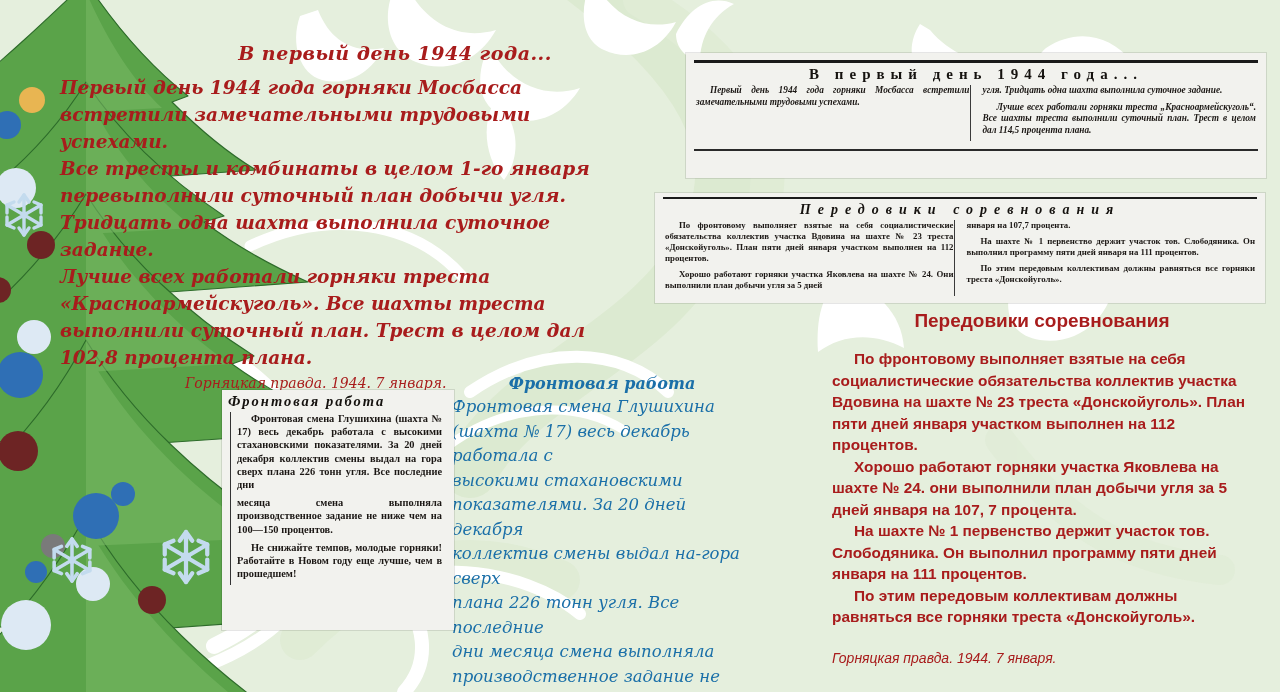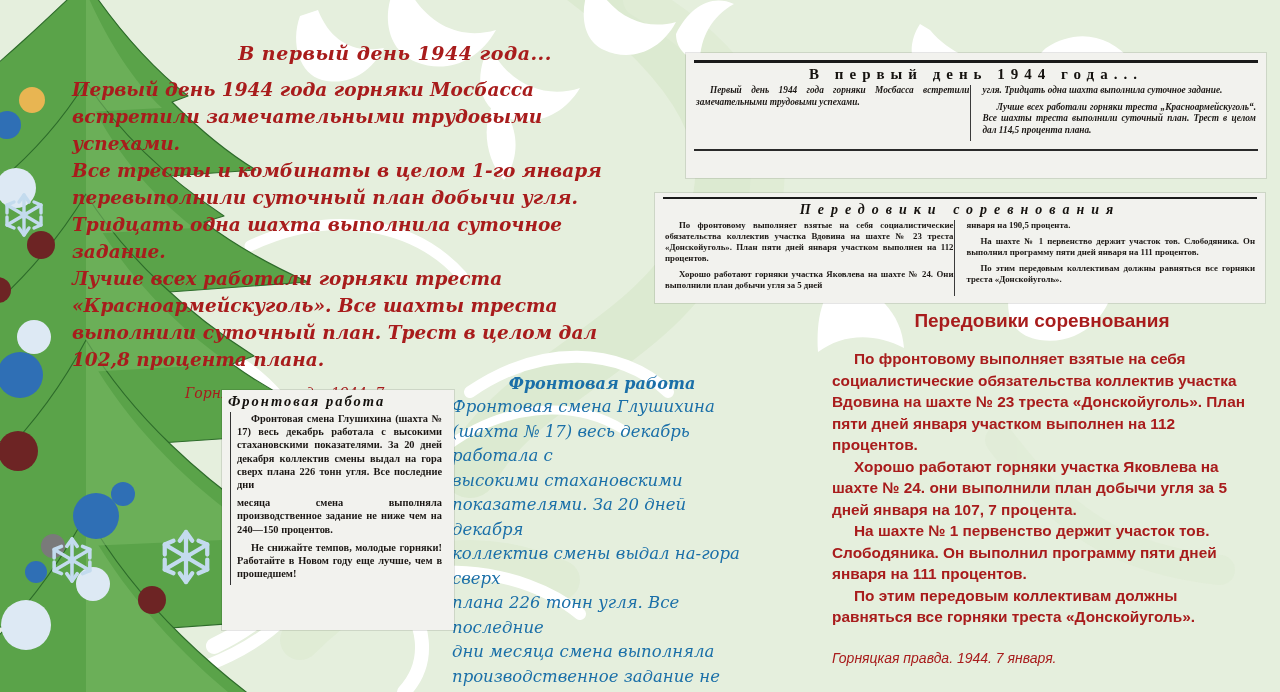--- a/index.html
+++ b/index.html
@@ -37,21 +37,21 @@
     font-style:italic;
     color:#a81c1c;
   }
 
   
   #article-first-day{ left:60px; top:42px; width:600px; }
   #article-first-day .t{
     font-size:19px; text-align:center; margin:0 0 10px 70px;
   }
   #article-first-day .p{
-    font-size:18.5px; line-height:27px; margin:12px; white-space:pre-line;
+    font-size:18.5px; line-height:27px; margin:0; white-space:pre-line;
   }
   #article-first-day .src{
     font-size:14px; margin-top:4px; margin-left:125px;
   }
 
   
   #article-front-work{
     position:absolute; left:452px; top:374px; width:300px;
     color:#1a6fa8;
   }
@@ -303,31 +303,31 @@
 
   <div class="clip" id="clip-leaders">
     <div class="rule-top" style="margin-top:4px;height:2px;"></div>
     <div class="chead">Передовики соревнования</div>
     <div class="cols">
       <div class="col">
         <p>По фронтовому выполняет взятые на себя социалистические обязательства коллектив участка Вдовина на шахте № 23 треста «Донскойуголь». План пяти дней января участком выполнен на 112 процентов.</p>
         <p>Хорошо работают горняки участка Яковлева на шахте № 24. Они выполнили план добычи угля за 5 дней</p>
       </div>
       <div class="col">
-        <p class="noind">января на 190,5 процента.</p>
+        <p class="noind">января на 107,7 процента.</p>
         <p>На шахте № 1 первенство держит участок тов. Слободяника. Он выполнил программу пяти дней января на 111 процентов.</p>
         <p>По этим передовым коллективам должны равняться все горняки треста «Донскойуголь».</p>
       </div>
     </div>
   </div>
 
   <div class="clip" id="clip-front-work">
     <div class="chead">Фронтовая работа</div>
     <div class="cols">
       <div class="col">
         <p>Фронтовая смена Глушихина (шахта № 17) весь декабрь работала с высокими стахановскими показателями. За 20 дней декабря коллектив смены выдал на гора сверх плана 226 тонн угля. Все последние дни</p>
-        <p class="noind">месяца смена выполняла производственное задание не ниже чем на 240—150 процентов.</p>
+        <p class="noind">месяца смена выполняла производственное задание не ниже чем на 100—150 процентов.</p>
         <p>Не снижайте темпов, молодые горняки! Работайте в Новом году еще лучше, чем в прошедшем!</p>
       </div>
     </div>
   </div>
 
 </div>
 
 </body></html>

